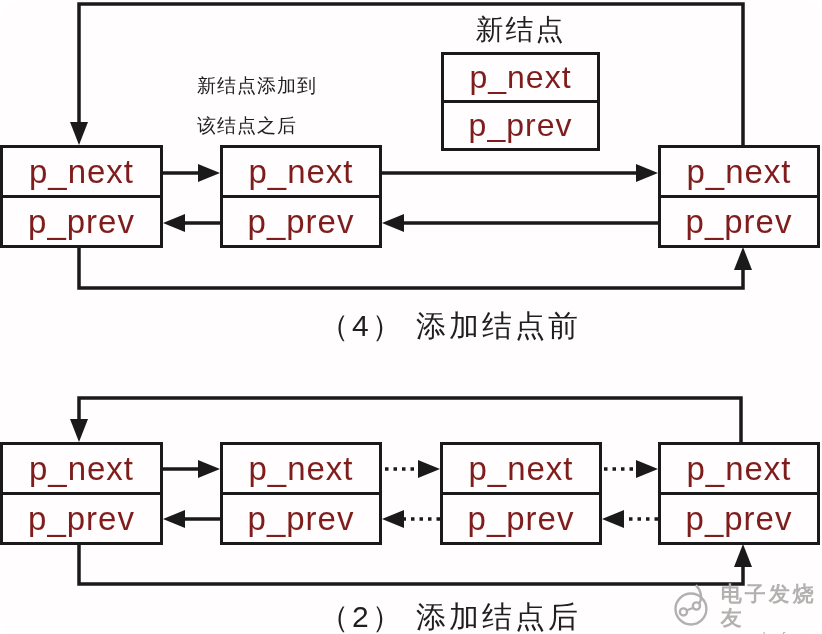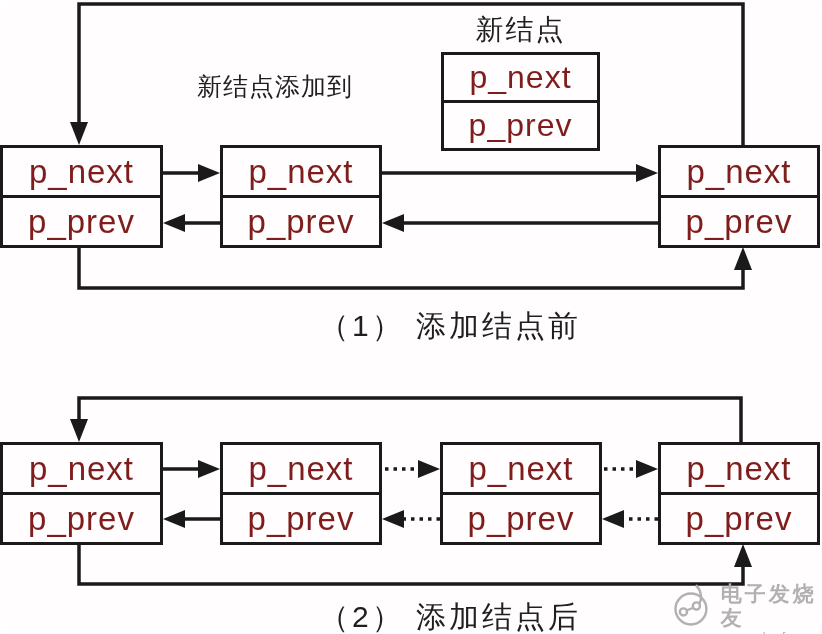--- a/index.html
+++ b/index.html
@@ -14,21 +14,21 @@
   }
   .node .row{
     height:47px;display:flex;align-items:center;justify-content:center;
     font-size:33px;letter-spacing:1px;color:#7f1d1d;white-space:nowrap;
   }
   .node .row + .row{border-top:3px solid #1a1a1a;text-align:center;}
   .node.small{width:159px;}
   .node.small .row{height:45px;font-size:32px;}
   .cn{position:absolute;color:#1f1f1f;white-space:nowrap;}
   .new-node-title{left:441px;top:11px;width:159px;text-align:center;font-size:28px;letter-spacing:2px;}
-  .annotation{left:197px;top:66px;font-size:25px;line-height:40px;letter-spacing:1px;}
+  .annotation{left:197px;top:66px;font-size:19px;line-height:40px;letter-spacing:1px;}
   .caption{left:100px;width:700px;text-align:center;font-size:30px;letter-spacing:3px;}
   #caption1{top:306px;}
   #caption2{top:597px;}
   .watermark{
     position:absolute;left:671px;top:582px;display:flex;align-items:flex-start;
     color:#b3b0b0;
   }
   .wm-text{margin-left:4px;}
   .wm-brand{font-size:21px;font-weight:bold;letter-spacing:3px;line-height:24px;}
   .wm-site{font-size:12.5px;letter-spacing:1px;line-height:15px;}
@@ -101,41 +101,42 @@
 
     <g>
       <path d="M79,545 L79,584 L743,584 L743,566"></path>
       <polygon points="734,567 752,567 743,544" fill="#1a1a1a" stroke="none"></polygon>
     </g>
   </svg>
 
   <div class="cn new-node-title">新结点</div>
   <div class="cn annotation">
     <div>新结点添加到</div>
+    <div>该结点之后</div>
   </div>
 
   <div class="node small" style="left:441px;top:52px;">
     <div class="row">p_next</div>
     <div class="row">p_prev</div>
   </div>
 
   <div class="node" style="left:0px;top:145px;">
     <div class="row">p_next</div>
     <div class="row">p_prev</div>
   </div>
   <div class="node" style="left:220px;top:145px;width:162px;">
     <div class="row">p_next</div>
     <div class="row">p_prev</div>
   </div>
   <div class="node" style="left:658px;top:145px;width:162px;">
     <div class="row">p_next</div>
     <div class="row">p_prev</div>
   </div>
 
-  <div id="caption1" class="cn caption">（1） 添加结点前</div>
+  <div id="caption1" class="cn caption">（4） 添加结点前</div>
 
   <div class="node" style="left:0px;top:442px;">
     <div class="row">p_next</div>
     <div class="row">p_prev</div>
   </div>
   <div class="node" style="left:220px;top:442px;width:162px;">
     <div class="row">p_next</div>
     <div class="row">p_prev</div>
   </div>
   <div class="node" style="left:440px;top:442px;width:162px;">

